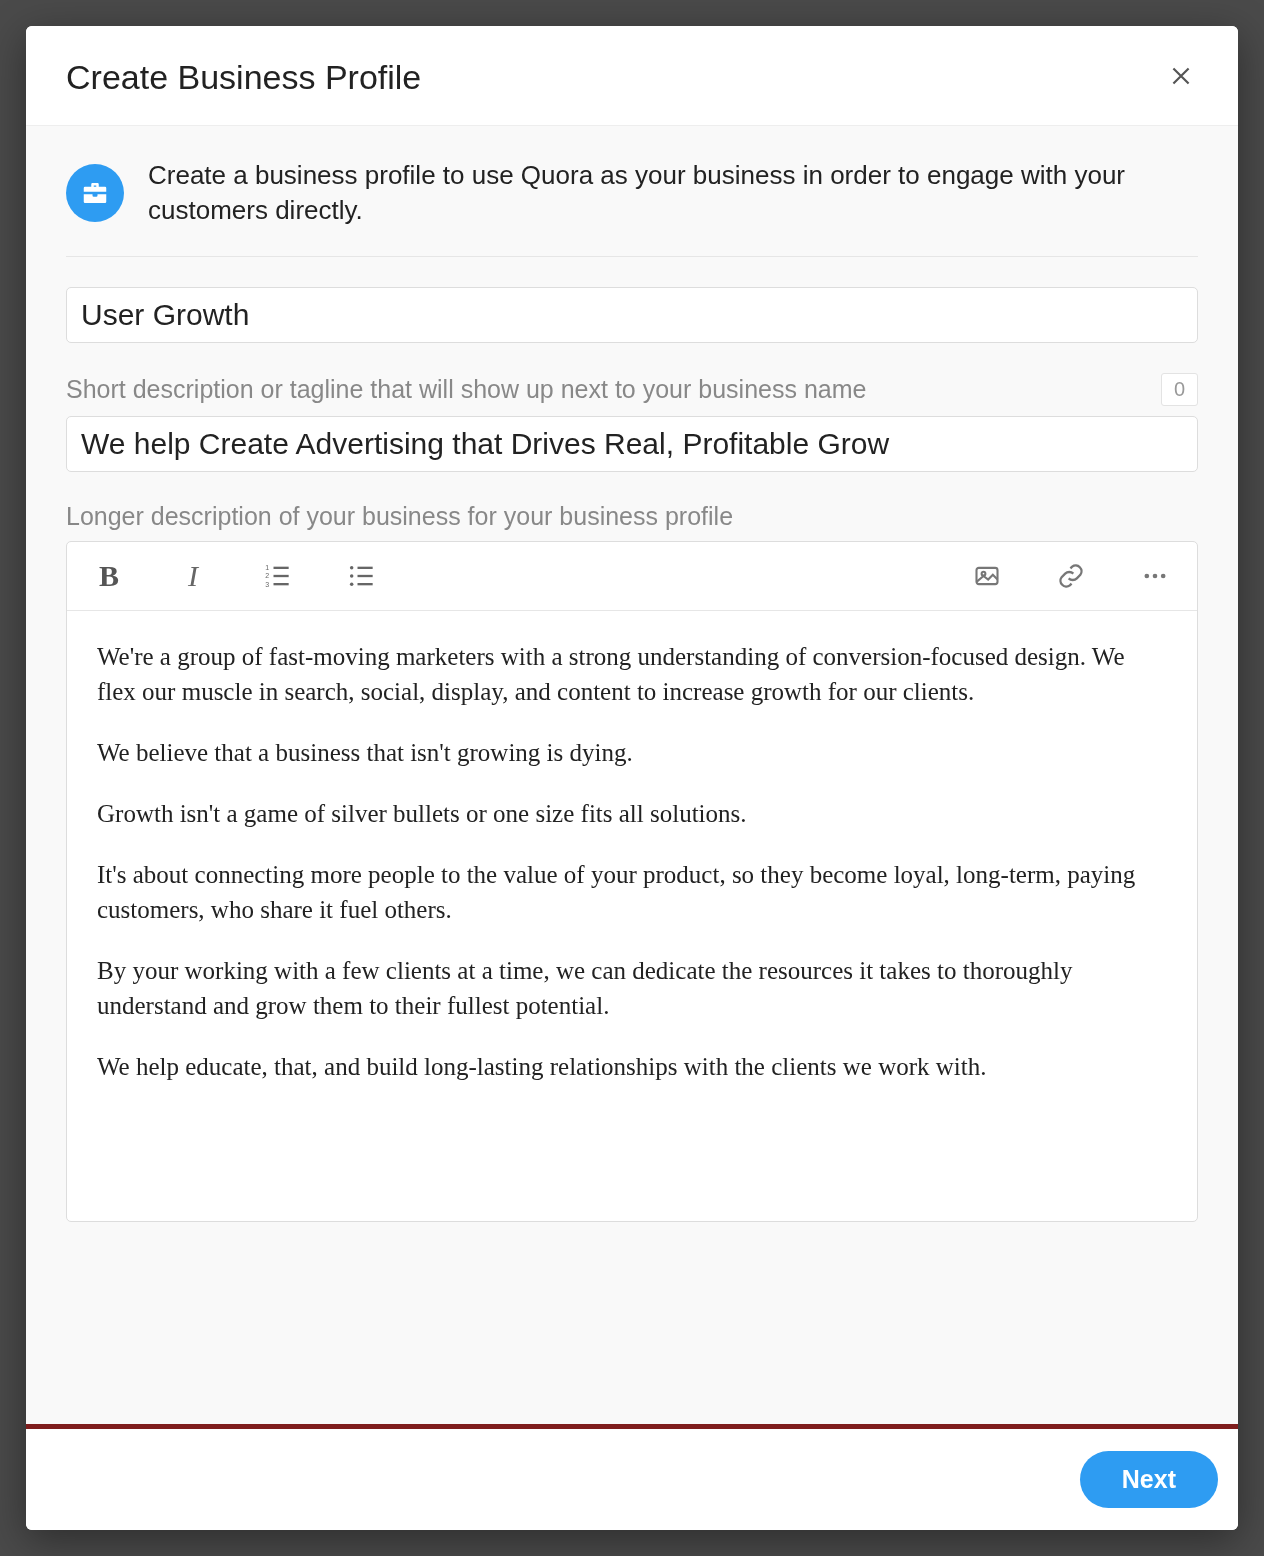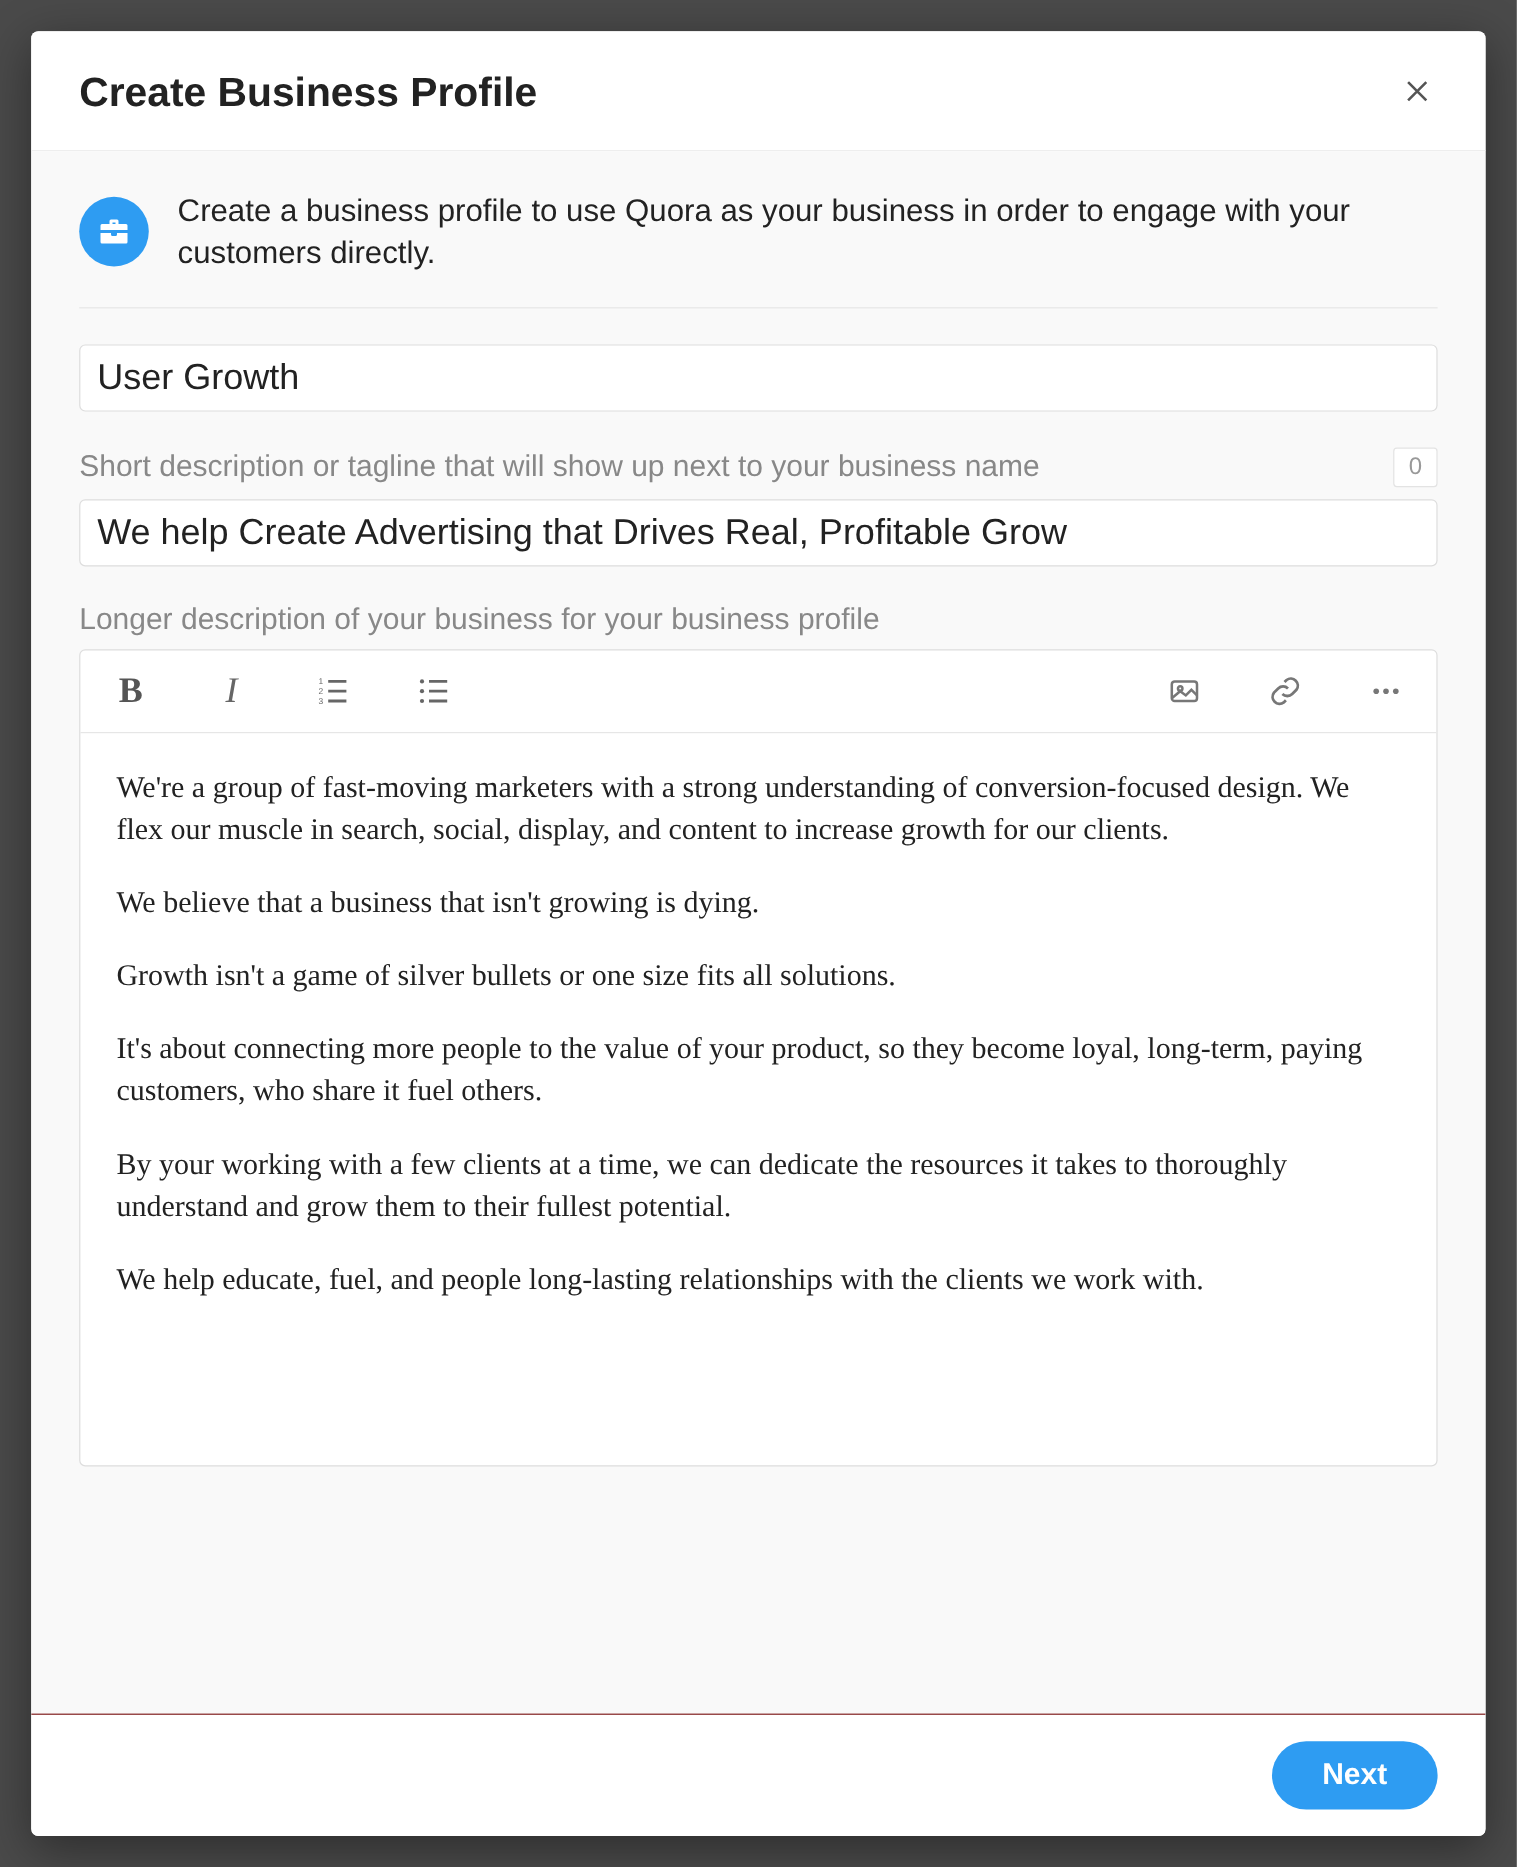--- a/index.html
+++ b/index.html
@@ -18,21 +18,21 @@
   }
 
   .modal-header {
     padding: 32px 40px 28px 40px;
     display: flex;
     align-items: center;
     justify-content: space-between;
     border-bottom: 1px solid #eee;
     background: #fff;
   }
-  .modal-title { font-size: 34px; font-weight: 700; color: #222; }
+  .modal-title { font-size: 34px; font-weight: 400; color: #222; }
   .close-btn { background: none; border: none; cursor: pointer; color: #555; padding: 4px; }
   .close-btn svg { width: 26px; height: 26px; stroke: #555; stroke-width: 2; }
 
   .modal-body {
     flex: 1;
     overflow-y: auto;
     background: #f9f9f9;
     padding: 0 40px;
   }
 
@@ -98,22 +98,22 @@
     line-height: 1.4;
     color: #222;
     height: 610px;
     overflow: hidden;
     font-family: Liberation Serif, serif;
   }
   .editor-content p { margin-bottom: 26px; }
   .editor-content p:last-child { margin-bottom: 0; }
 
   .modal-footer {
-    border-top: 1px solid #7f1d1d;
-    padding: 22px 40px;
+    border-top: 5px solid #7f1d1d;
+    padding: 22px 20px;
     display: flex;
     justify-content: flex-end;
     background: #fff;
   }
   .next-btn {
     background: #2e9cf2;
     color: #fff;
     font-size: 25px;
     font-weight: 600;
     border: none;
@@ -210,21 +210,21 @@
                 <circle cx="19" cy="12" r="2"></circle>
               </svg>
           </button>
         </div>
         <div class="editor-content" contenteditable="true" style="">
           <p>We're a group of fast-moving marketers with a strong understanding of conversion-focused design. We flex our muscle in search, social, display, and content to increase growth for our clients.</p>
           <p>We believe that a business that isn't growing is dying.</p>
           <p>Growth isn't a game of silver bullets or one size fits all solutions.</p>
           <p>It's about connecting more people to the value of your product, so they become loyal, long-term, paying customers, who share it fuel others.</p>
           <p>By your working with a few clients at a time, we can dedicate the resources it takes to thoroughly understand and grow them to their fullest potential.</p>
-          <p>We help educate, fuel, and people long-lasting relationships with the clients we work with.</p>
+          <p>We help educate, that, and build long-lasting relationships with the clients we work with.</p>
         </div>
       </div>
     </div>
 
   </div>
 
   <div class="modal-footer">
     <button class="next-btn">Next</button>
   </div>
 

